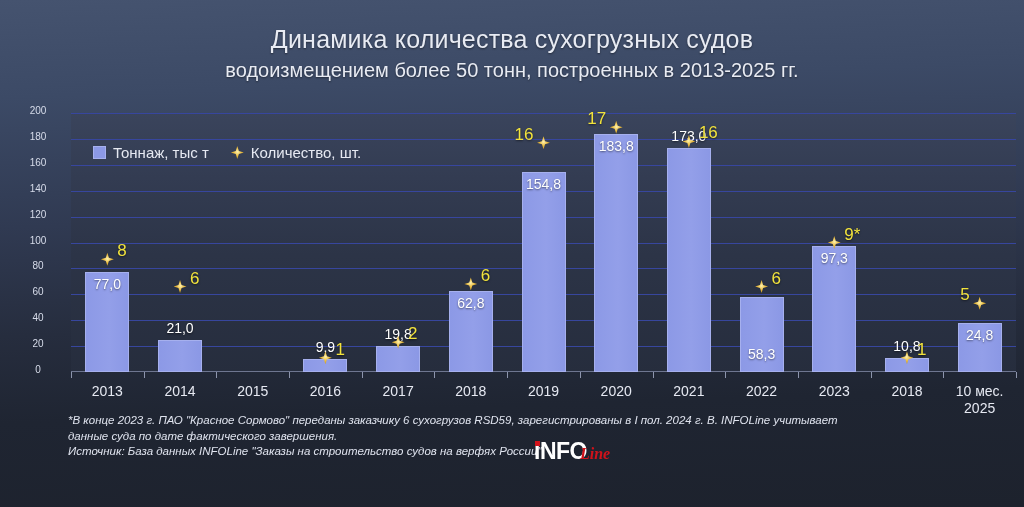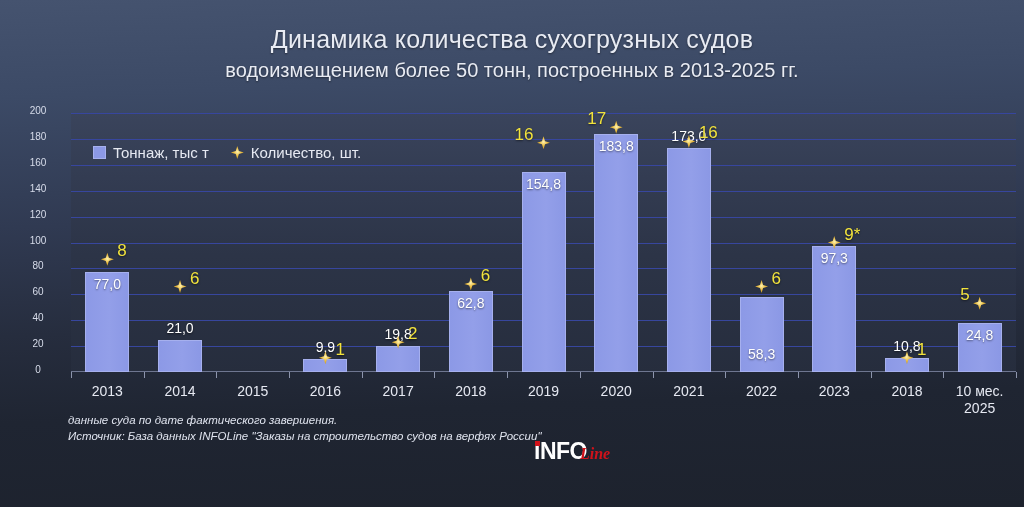--- a/index.html
+++ b/index.html
@@ -339,20 +339,21 @@
     </div>
     <div class="leg-item">
       <span class="leg-swatch-marker">
           <i></i>
         </span>
       <span class="leg-text">Количество, шт.</span>
     </div>
   </div>
 
   <div id="footer">
+    <div class="fn-line">*В конце 2023 г. ПАО "Красное Сормово" переданы заказчику 6 сухогрузов RSD59, зарегистрированы в I пол. 2024 г. В. INFOLine учитывает</div>
     <div class="fn-line">данные суда по дате фактического завершения.</div>
     <div class="fn-line">Источник: База данных INFOLine "Заказы на строительство судов на верфях России"</div>
   </div>
 
   <div id="logo">
     <span class="logo-info">iNFO</span>
     <span class="logo-line">Line</span>
   </div>
   <div class="logo-dot"></div>
 

